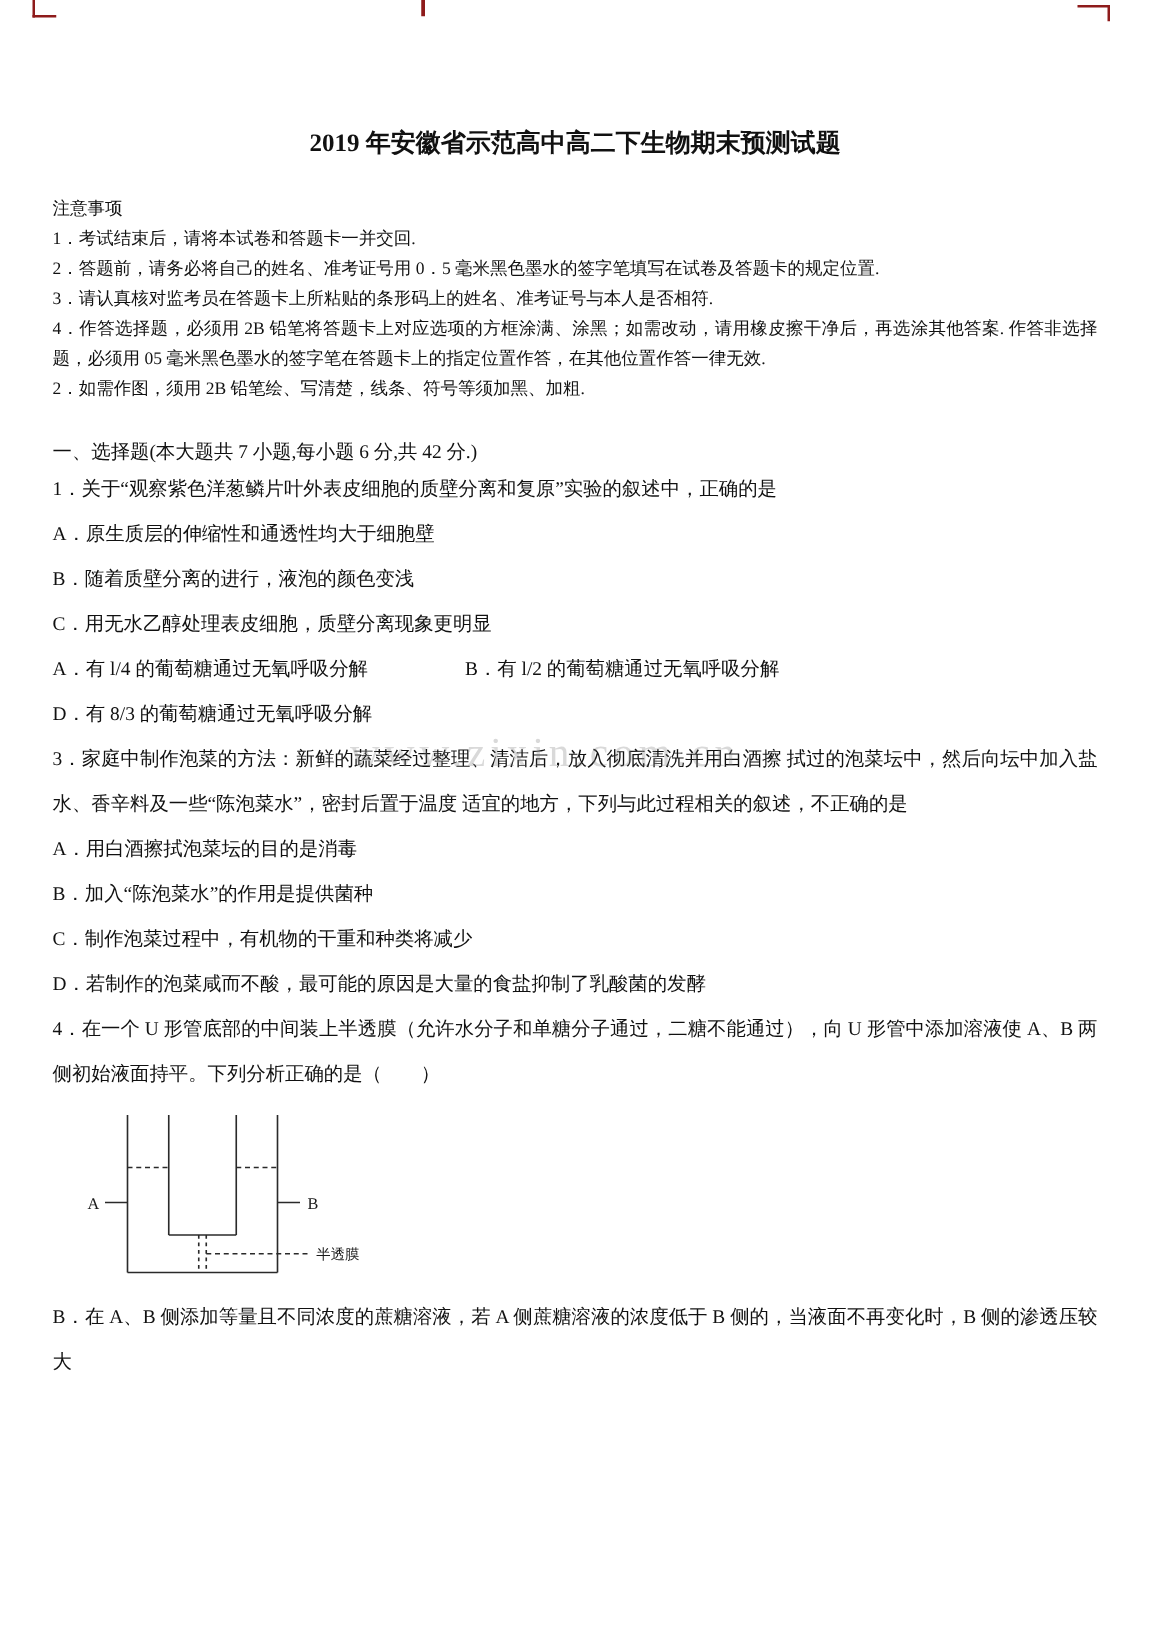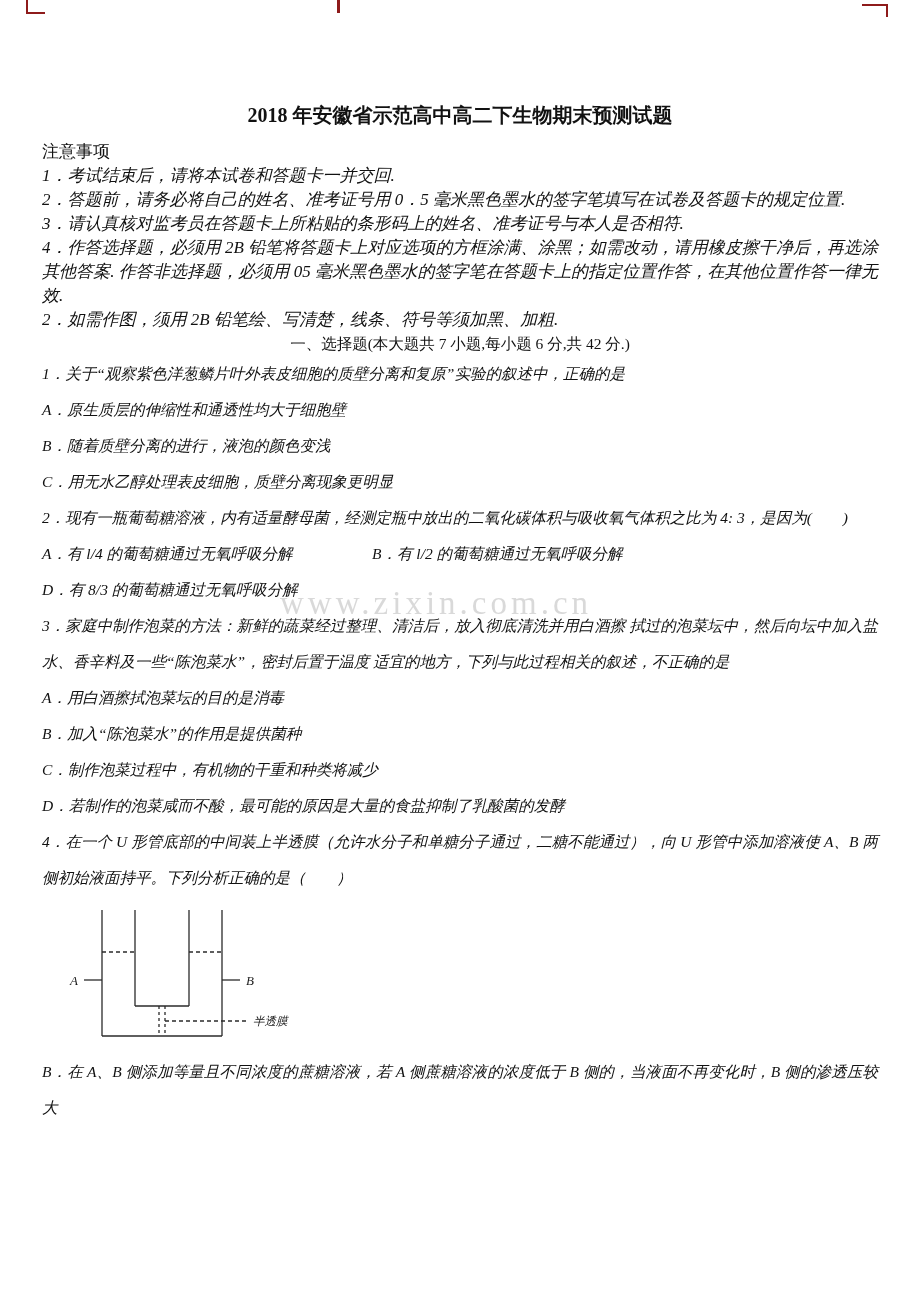--- a/index.html
+++ b/index.html
@@ -11,24 +11,24 @@
     color:#111;
     font-family:"Liberation Serif","DejaVu Serif",serif;
     overflow:hidden;
   }
   .content { padding:102px 42px 0 42px; }
   .title {
     text-align:center;
     font-size:20px; font-weight:bold;
     line-height:26px;
   }
-  .notice { margin-top:12px; font-size:17px; line-height:24px; }
-  .notice-item { text-align:justify;font-style:italic; }
-  .section-heading { font-size:15.5px; line-height:24px;text-align:center; }
-  .question { font-size:15.5px; line-height:36px;font-style:italic; }
+  .notice { margin-top:28px; font-size:14px; line-height:24px; }
+  .notice-item { text-align:justify; }
+  .section-heading { margin-top:26px; font-size:15.5px; line-height:24px; }
+  .question { font-size:15.5px; line-height:36px; }
   .q-stem, .q-option { text-align:justify; }
   .opt-row { display:flex; }
   .opt-col-a { width:330px; flex:0 0 330px; }
   .diagram-wrap { margin:6px 0 0 20px; height:152px; }
   svg line { stroke:#2a2a2a; stroke-width:1.3; }
   svg text { fill:#1a1a1a; font-family:"Liberation Serif","DejaVu Serif",serif; }
   .watermark {
     position:absolute; left:280px; top:585px;
     font-size:33px; letter-spacing:4px;
     color:rgba(130,130,130,0.30);
@@ -47,42 +47,41 @@
 <div class="page">
 
   <div class="mark mark-tl"></div>
   <div class="mark mark-tc"></div>
   <div class="mark mark-tr"></div>
 
   <div class="watermark">www.zixin.com.cn</div>
 
   <div class="content">
 
-    <div class="title">2018 年安徽省示范高中高二下生物期末预测试题</div>
+    <div class="title">2019 年安徽省示范高中高二下生物期末预测试题</div>
 
     <div class="notice">
       <div class="notice-heading">注意事项</div>
       <div class="notice-item">1．考试结束后，请将本试卷和答题卡一并交回.</div>
       <div class="notice-item">2．答题前，请务必将自己的姓名、准考证号用 0．5 毫米黑色墨水的签字笔填写在试卷及答题卡的规定位置.</div>
       <div class="notice-item">3．请认真核对监考员在答题卡上所粘贴的条形码上的姓名、准考证号与本人是否相符.</div>
       <div class="notice-item">4．作答选择题，必须用 2B 铅笔将答题卡上对应选项的方框涂满、涂黑；如需改动，请用橡皮擦干净后，再选涂其他答案. 作答非选择题，必须用 05 毫米黑色墨水的签字笔在答题卡上的指定位置作答，在其他位置作答一律无效.</div>
       <div class="notice-item">2．如需作图，须用 2B 铅笔绘、写清楚，线条、符号等须加黑、加粗.</div>
     </div>
 
     <div class="section-heading">一、选择题(本大题共 7 小题,每小题 6 分,共 42 分.)</div>
 
     <div class="question">
       <div class="q-stem">1．关于“观察紫色洋葱鳞片叶外表皮细胞的质壁分离和复原”实验的叙述中，正确的是</div>
       <div class="q-option">A．原生质层的伸缩性和通透性均大于细胞壁</div>
       <div class="q-option">B．随着质壁分离的进行，液泡的颜色变浅</div>
       <div class="q-option">C．用无水乙醇处理表皮细胞，质壁分离现象更明显</div>
     </div>
 
     <div class="question">
-      <div class="q-stem">2．现有一瓶葡萄糖溶液，内有适量酵母菌，经测定瓶中放出的二氧化碳体积与吸收氧气体积之比为 4: 3，是因为(　　)</div>
       <div class="opt-row">
         <span class="opt-col-a q-option">A．有 l/4 的葡萄糖通过无氧呼吸分解</span>
         <span class="q-option">B．有 l/2 的葡萄糖通过无氧呼吸分解</span>
       </div>
       <div class="opt-row">
         <span class="q-option">D．有 8/3 的葡萄糖通过无氧呼吸分解</span>
       </div>
     </div>
 
     <div class="question">

